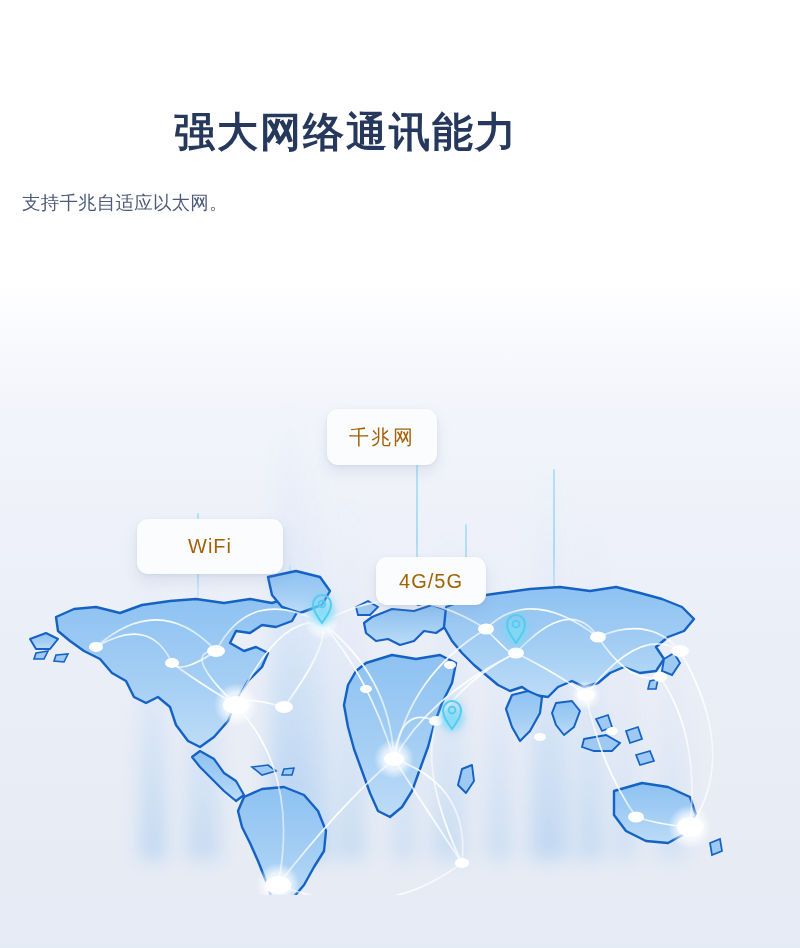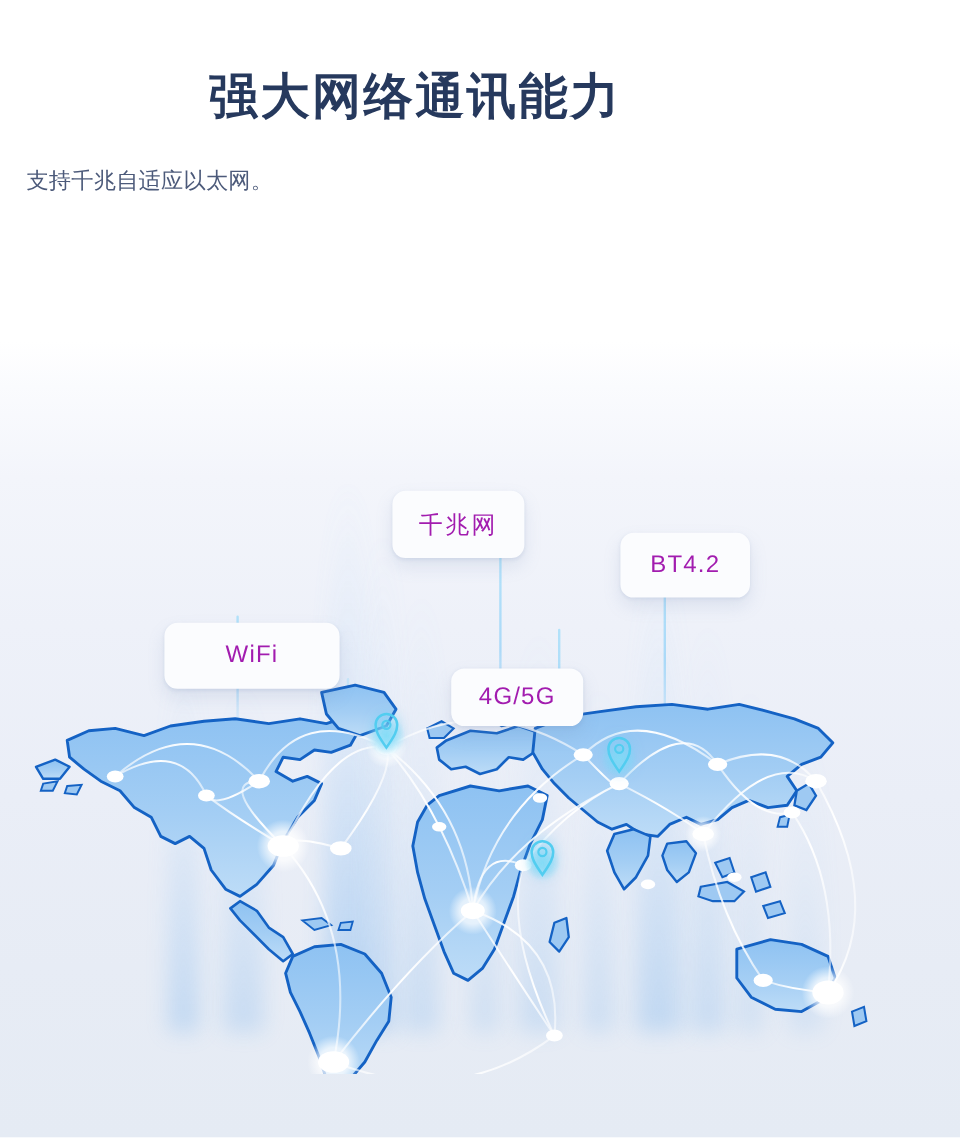--- a/index.html
+++ b/index.html
@@ -29,21 +29,21 @@
         #e7ecf5 85%,
         #e5ebf4 100%);
   }
 
   
   .header {
     position: absolute;
     top: 0;
     left: 0;
     width: 692px;
-    padding-top: 52px;
+    padding-top: 104px;
     text-align: center;
     z-index: 40;
   }
   .title {
     font-size: 41px;
     line-height: 56px;
     font-weight: 700;
     letter-spacing: 2px;
     color: #26395d;
     margin: 0;
@@ -89,21 +89,21 @@
     border-radius: 11px;
     box-shadow: 0 7px 14px rgba(120,145,185,0.17),
                 0 1px 3px rgba(120,145,185,0.14);
     display: flex;
     align-items: center;
     justify-content: center;
     z-index: 30;
   }
   .tag-card span {
     font-size: 20px;
-    color: #a21caf;
+    color: #a16207;
     letter-spacing: 1px;
     font-weight: 400;
     white-space: nowrap;
   }
   .tag-card.cn span { letter-spacing: 2px; }
 
   
   .connector {
     position: absolute;
     width: 1.6px;
@@ -334,23 +334,20 @@
           <circle cx="0" cy="3" r="3.4" fill="none" stroke="#52cdf0" stroke-width="1.8"></circle>
         </g>
       </g>
     </svg>
   </div>
 
   <div class="tag-card cn" style="left:327px; top:409px; width:110px; height:56px;">
     <span>千兆网</span>
   </div>
 
-  <div class="tag-card" style="left:517px; top:444px; width:108px; height:54px;">
-    <span>BT4.2</span>
-  </div>
 
   <div class="tag-card" style="left:137px; top:519px; width:146px; height:55px;">
     <span>WiFi</span>
   </div>
 
   <div class="tag-card" style="left:376px; top:557px; width:110px; height:48px;">
     <span>4G/5G</span>
   </div>
 
 </div>

